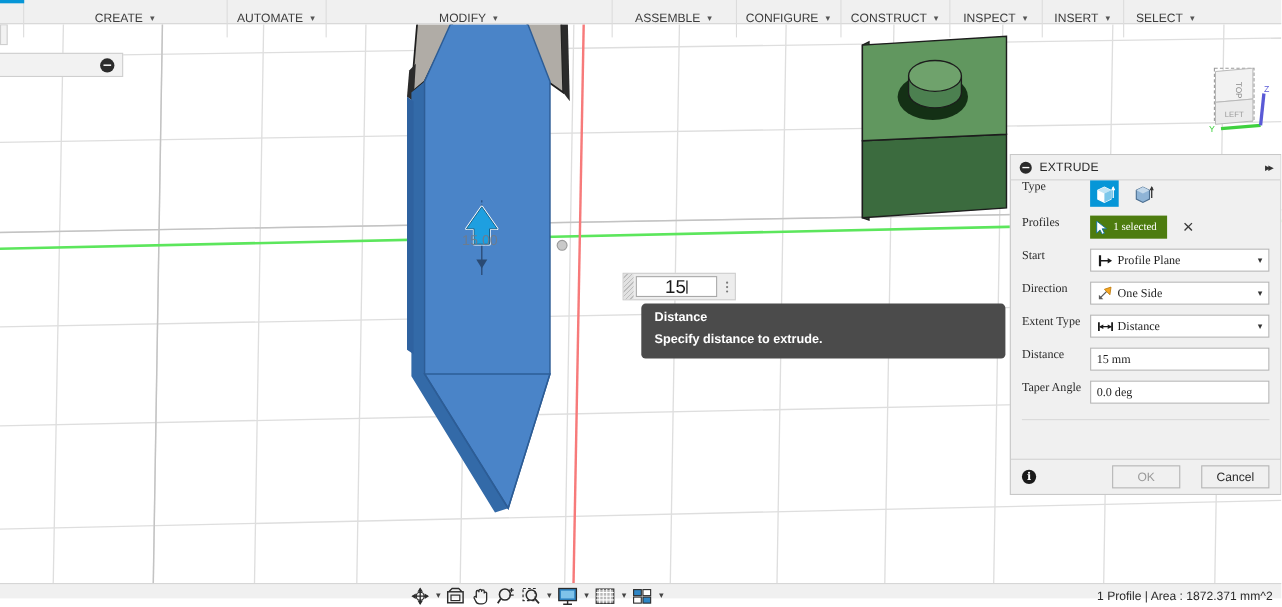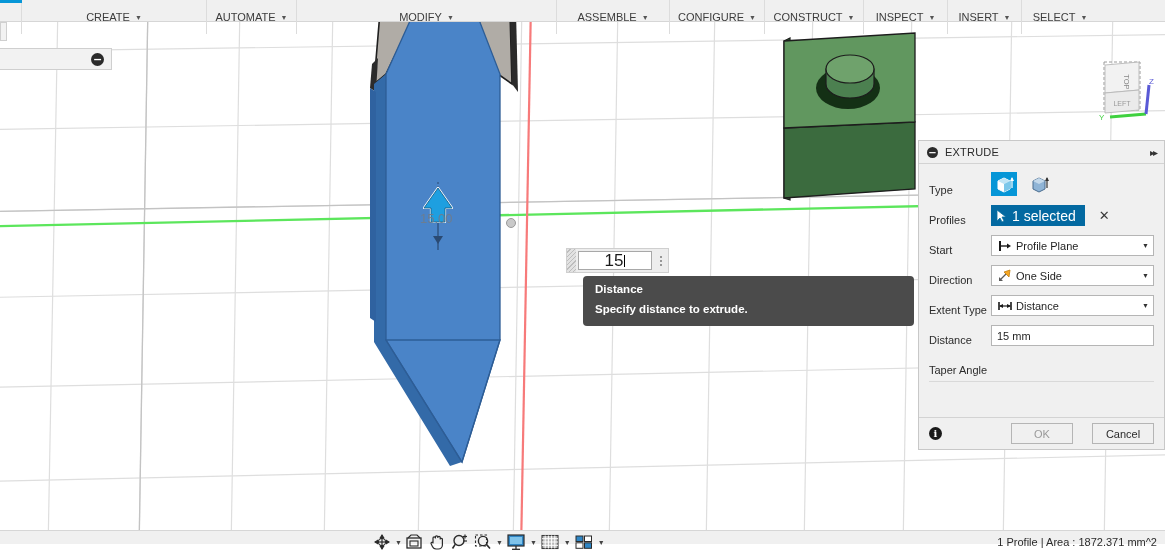--- a/index.html
+++ b/index.html
@@ -151,22 +151,22 @@
   }
   #extrude .hdr .min-dot {
     width: 11px; height: 11px; border-radius: 50%;
     background: #2b2b2b; color: #fff; font-size: 10px; font-weight: bold;
     display:flex; align-items:center; justify-content:center;
     margin-right: 7px; font-family: "DejaVu Sans", sans-serif;
   }
   #extrude .hdr .ttl { font-size: 11px; letter-spacing: .2px; }
   #extrude .hdr .expand { margin-left: auto; font-size: 10px; color: #333; letter-spacing:-2px;}
   .row {
-    display: flex; align-items: flex-end;
-    padding: 0 10px; height: 30px;
+    display: flex; align-items: flex-start;
+    padding: 0 10px; height: 30px; font-family: Liberation Serif, serif;
   }
   .row .lbl { width: 62px; flex: 0 0 62px; font-size: 11px; color: #2b2b2b; }
   .ctl { flex: 1 1 auto; }
 
   .select {
     height: 21px; background: #fff;
     border: 1px solid #b5b5b5; box-sizing: border-box;
     display: flex; align-items: center; padding: 0 4px;
     font-size: 11px; color: #1f1f1f; position: relative;
   }
@@ -183,23 +183,23 @@
 
   .type-btns { display: flex; align-items: center; gap: 9px; }
   .type-btn {
     width: 26px; height: 24px;
     display: flex; align-items: center; justify-content: center;
     box-sizing: border-box;
   }
   .type-btn.sel { background: #0696d7; }
 
   .profiles-chip {
-    height: 21px; background: #0369a1; color: #fff;
+    height: 21px; background: #4d7c0f; color: #fff;
     display: inline-flex; align-items: center; gap: 5px;
-    padding: 0 9px 0 5px; font-size: 14px;
+    padding: 0 9px 0 5px; font-size: 10px;
   }
   .x-btn { margin-left: 14px; font-size: 13px; color: #3a3a3a; cursor: default; }
 
   .divider { height:1px; background:#d9d9d9; margin: 5px 10px 0 10px; }
 
   #extrude .footer {
     position: absolute; left: 0; bottom: 0;
     width: 100%; height: 32px;
     border-top: 1px solid #d3d3d3;
     display: flex; align-items: center; padding: 0 10px;
@@ -446,20 +446,25 @@
         <div class="lbl">Distance</div>
         <div class="ctl">
           <div class="textbox">
             <span>15 mm</span>
           </div>
         </div>
       </div>
 
       <div class="row">
         <div class="lbl">Taper Angle</div>
+        <div class="ctl">
+          <div class="textbox">
+            <span>0.0 deg</span>
+          </div>
+        </div>
       </div>
 
       <div class="divider"></div>
 
 
       <div class="footer">
         <span class="info-dot">i</span>
         <div class="btn btn-ok disabled">OK</div>
         <div class="btn">Cancel</div>
       </div>

